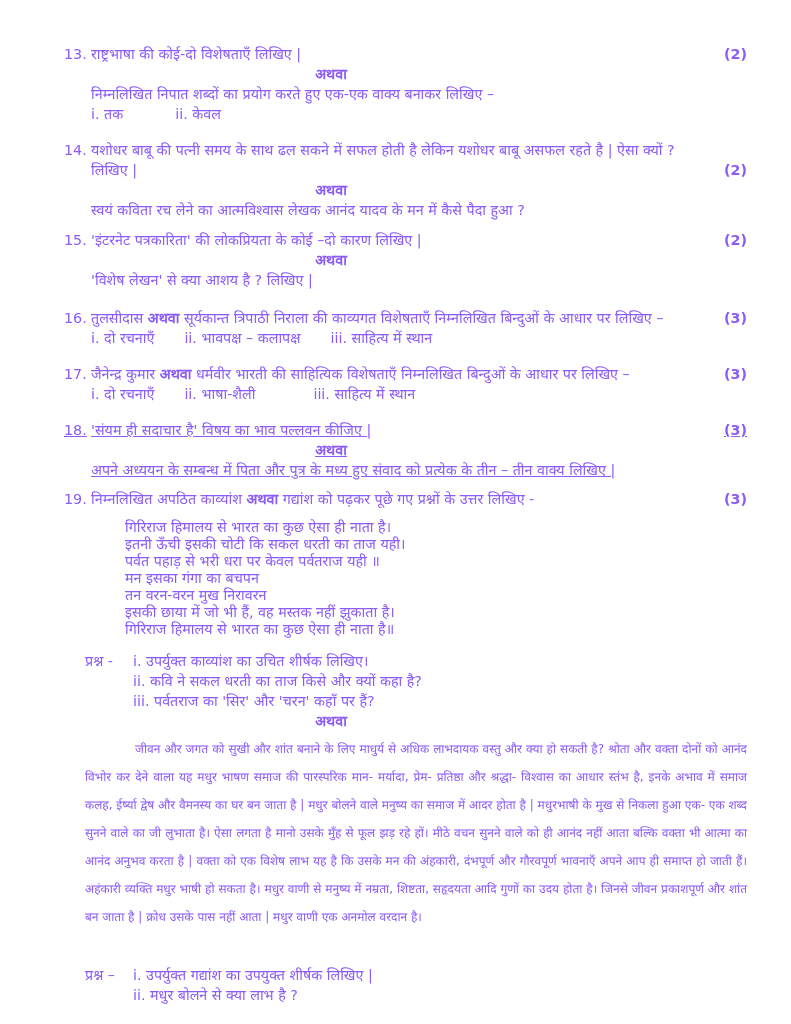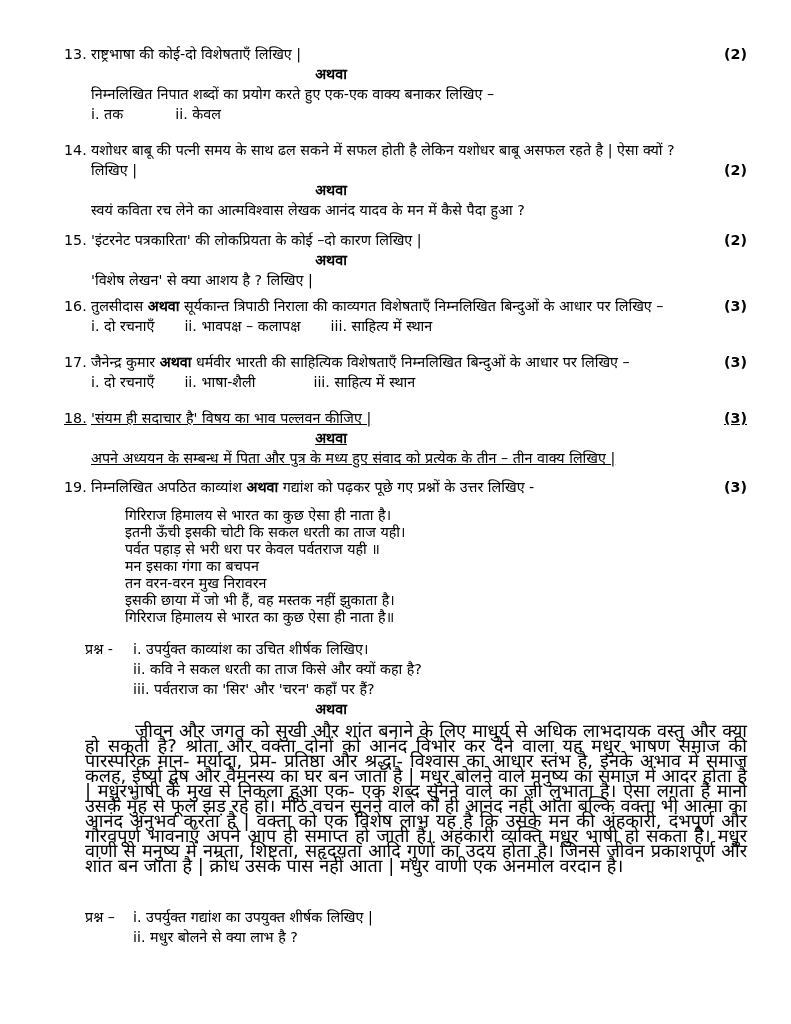--- a/index.html
+++ b/index.html
@@ -2,46 +2,46 @@
 <html><head>
 <meta charset="utf-8">
 <style>
   html,body{margin:0;padding:0;background:#e9e9e9;}
   .page{
     position:relative;
     box-sizing:border-box;
     width:791px;height:1024px;
     margin:0 auto;
     background:#ffffff;
-    color:#000000;
+    color:#8b5cf6;
     font-family:"DejaVu Sans", sans-serif;
     font-size:14.3px;
     line-height:20px;
     padding:44px 44px 0 64px;
     overflow:hidden;
   }
   .qline{display:flex;align-items:flex-start;}
   .qnum{flex:0 0 27px;}
   .qtext{flex:1 1 auto;}
   .nowrap{white-space:nowrap;}
   .marks{font-weight:700;margin-left:6px;white-space:nowrap;align-self:flex-end;}
   .ind{margin-left:27px;}
   .or-center{width:480px;margin-left:27px;text-align:center;font-weight:700;}
   .opts{display:flex;gap:52px;}
   .opts3{display:flex;gap:30px;}
   .optwide{margin-left:28px;}
   .poem{margin-left:61px;line-height:17px;margin-top:10px;}
   .qset{display:flex;margin-top:13px;}
   .qset2{display:flex;margin-top:34px;}
   .qset-label{flex:0 0 48px;margin-left:21px;}
-  .prose{margin-left:21px;width:662px;text-align:justify;text-indent:50px;margin-top:4px;line-height:15px;font-size:18px;}
+  .prose{margin-left:21px;width:662px;text-align:justify;text-indent:50px;margin-top:4px;line-height:28px;font-size:12px;}
   section{margin:0;}
   #q14{margin-top:16px;}
   #q15{margin-top:10px;}
-  #q16{margin-top:6px;}
+  #q16{margin-top:18px;}
   #q17{margin-top:16px;}
   #q18{margin-top:16px;text-decoration:underline;}
   #q19{margin-top:9px;}
   b{font-weight:700;}
 </style>
 </head>
 <body>
 
 <div class="page">
 

